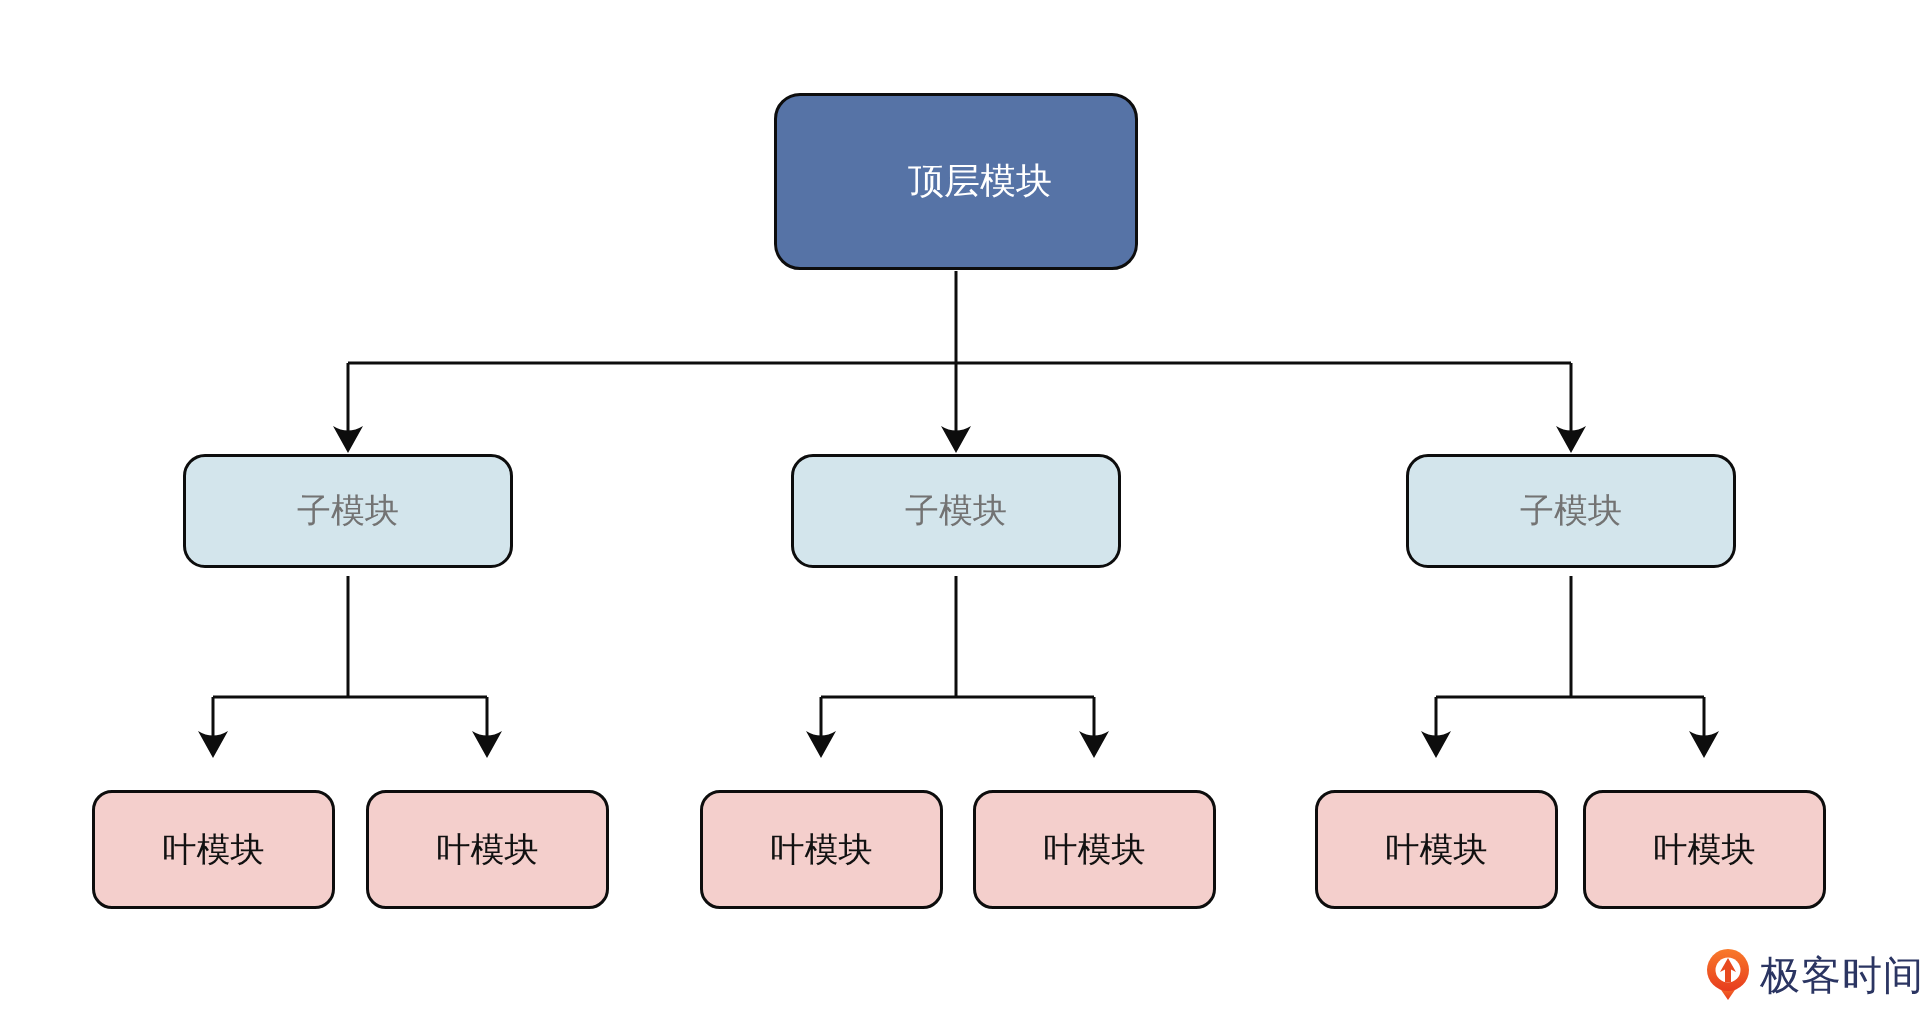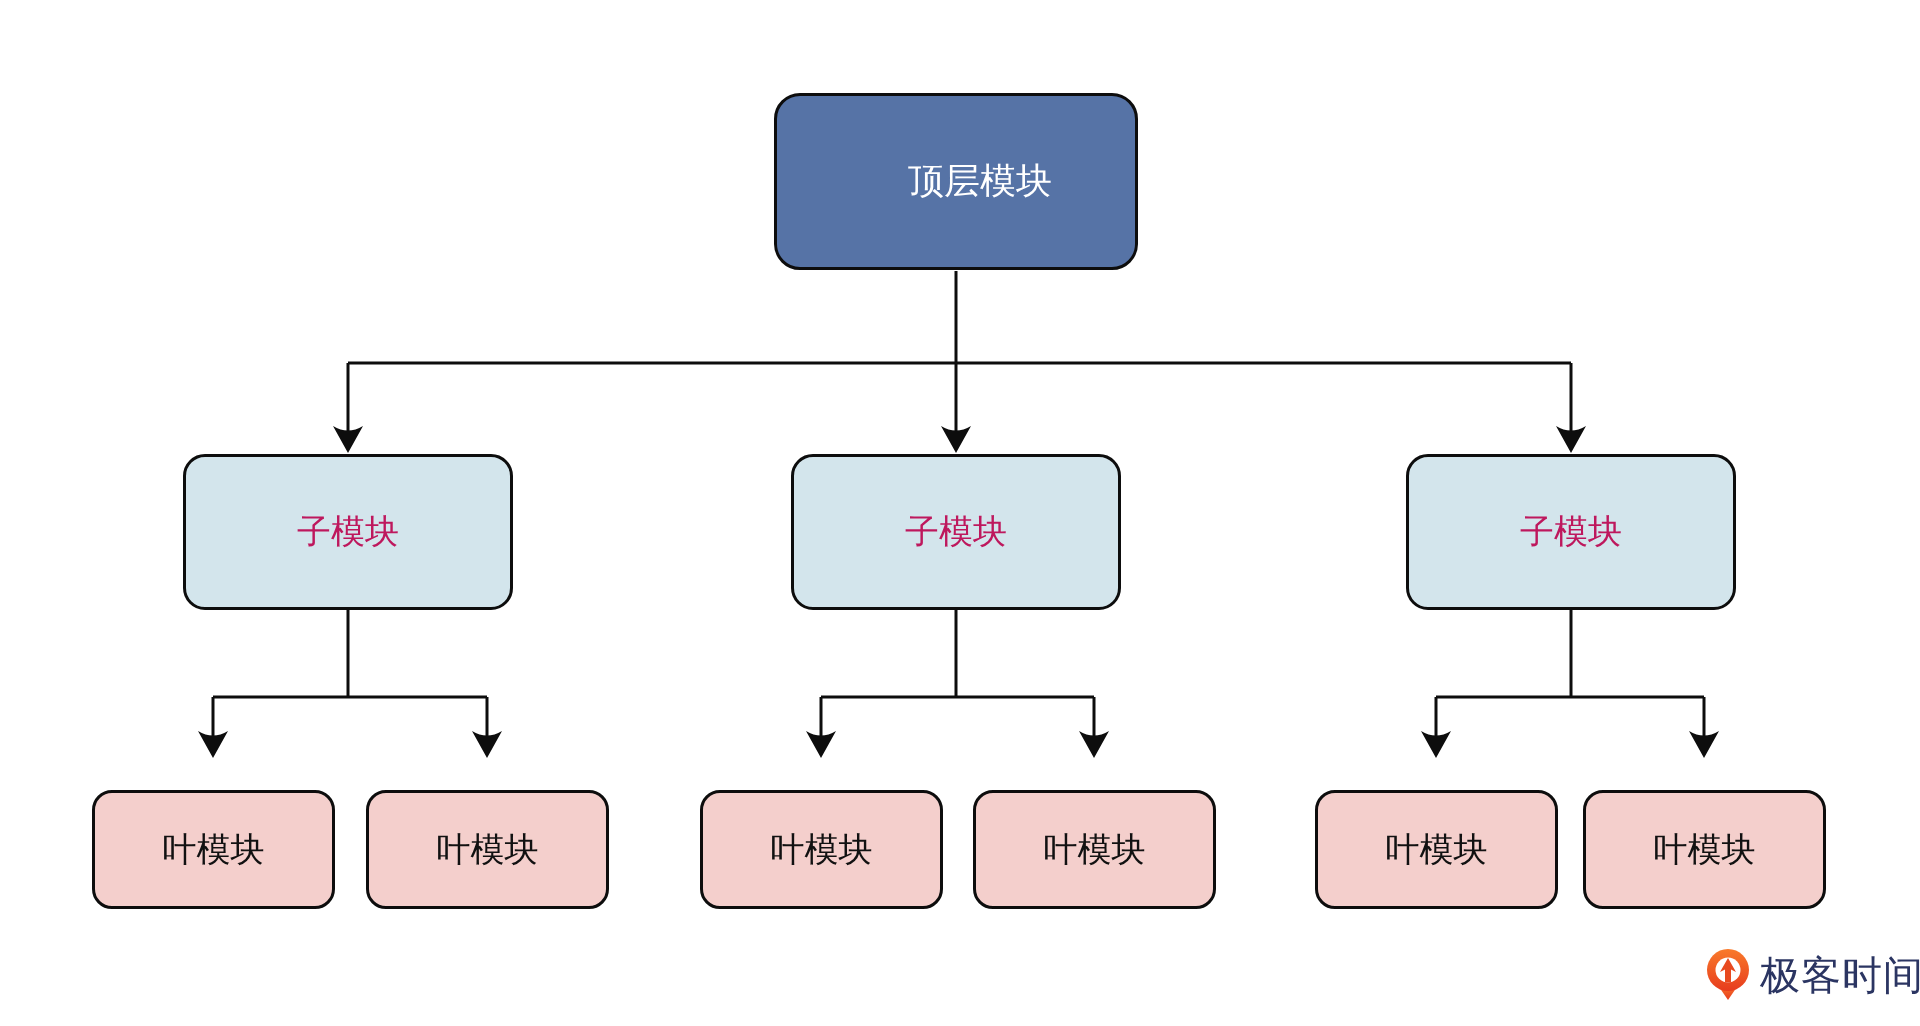--- a/index.html
+++ b/index.html
@@ -18,23 +18,23 @@
     text-align: center;
   }
   .node .label { display: block; }
 
   .node.top {
     left: 774px; top: 93px; width: 364px; height: 177px;
     background: #5673a6; border-radius: 26px;
     color: #ffffff; font-size: 36px; padding-left: 48px;
   }
   .node.sub {
-    width: 330px; height: 156px; top: 454px;
+    width: 330px; height: 114px; top: 454px;
     background: #d3e5ec; border-radius: 22px;
-    color: #be185d; font-size: 34px;
+    color: #737373; font-size: 34px;
   }
   .node.leaf {
     width: 243px; height: 119px; top: 790px;
     background: #f4cfcc; border-radius: 20px;
     color: #111111; font-size: 34px;
   }
 
   .pos-s1 { left: 183px; }
   .pos-s2 { left: 791px; }
   .pos-s3 { left: 1406px; }

